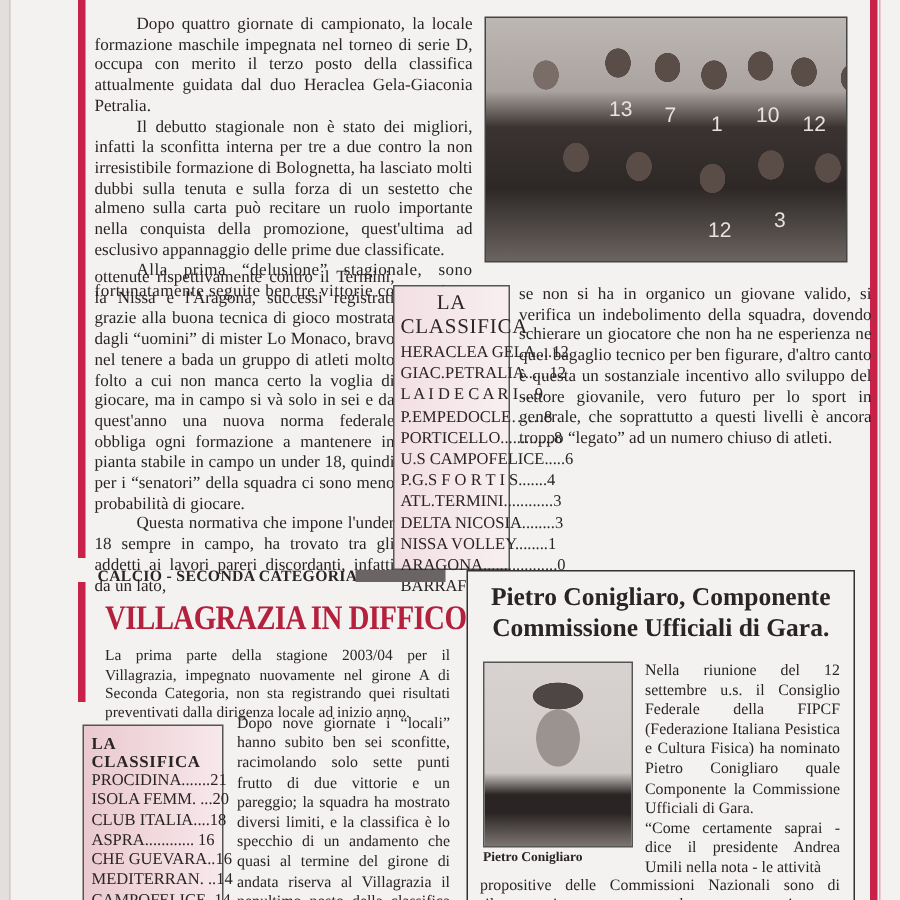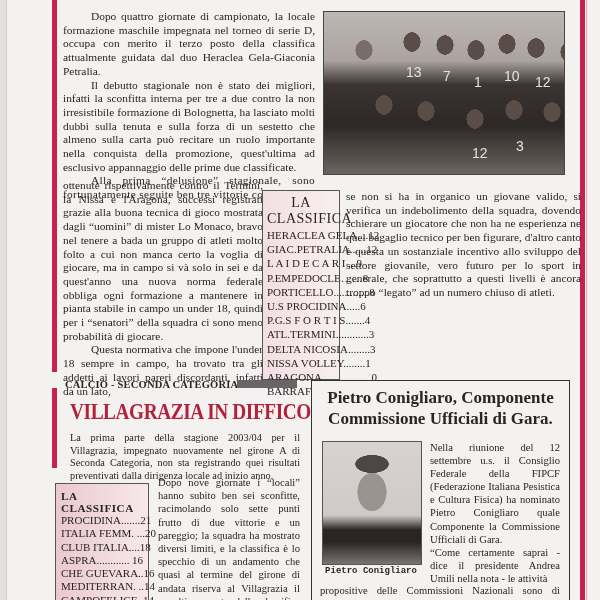--- a/index.html
+++ b/index.html
@@ -69,21 +69,21 @@
 
   .box-pietro { position:absolute; left:311px; top:380px; width:257px; height:230px; border:1px solid #333; background:#f4f2f1; }
   .pietro-title { position:absolute; left:0; top:6px; width:257px; text-align:center; font-weight:bold; font-size:17px; line-height:21px; }
   .pietro-photo {
     position:absolute; left:10px; top:60px; width:98px; height:122px; border:1px solid #555;
     background:
       radial-gradient(ellipse 26px 34px at 49px 50px, #9a938f 55%, transparent 57%),
       radial-gradient(ellipse 30px 16px at 49px 22px, #4d4644 55%, transparent 57%),
       linear-gradient(to bottom, #d8d3d0 0%, #cfcac7 60%, #2a2524 72%, #2a2524 82%, #7c7470 100%);
   }
-  .pietro-caption { position:absolute; left:10px; top:185px; width:98px; text-align:center; font-size:9px; font-weight:bold;font-family:Liberation Mono, monospace; }
+  .pietro-caption { position:absolute; left:10px; top:185px; width:98px; font-size:9px; font-weight:bold; }
   .art3 { left:118px; top:60px; width:130px; font-size:10.6px; line-height:13.1px; }
   .art3 p { text-indent:0; }
   .art3b { left:8px; top:203px; width:240px; font-size:10.6px; line-height:13.1px; }
   .art3b p { text-indent:0; }
 </style>
 </head>
 <body>
 
 <div class="page-edge"></div>
 <div class="red-bar rb-left-top"></div>
@@ -128,21 +128,21 @@
     </div>
   <div class="row">
       <span>P.EMPEDOCLE……</span>
       <span>8</span>
     </div>
   <div class="row">
       <span>PORTICELLO.............</span>
       <span>8</span>
     </div>
   <div class="row">
-      <span>U.S  PROCIDINA.....</span>
+      <span>U.S  CAMPOFELICE.....</span>
       <span>6</span>
     </div>
   <div class="row">
       <span>P.G.S  F O R T I S.......</span>
       <span>4</span>
     </div>
   <div class="row">
       <span>ATL.TERMINI............</span>
       <span>3</span>
     </div>
@@ -179,21 +179,21 @@
 
 </div>
 
 <div class="classifica2">
   <div class="ctitle">LA CLASSIFICA</div>
   <div class="row">
       <span>PROCIDINA.......</span>
       <span>21</span>
     </div>
   <div class="row">
-      <span>ITALIA FEMM. ...</span>
+      <span>ISOLA FEMM. ...</span>
       <span>20</span>
     </div>
   <div class="row">
       <span>CLUB ITALIA....</span>
       <span>18</span>
     </div>
   <div class="row">
       <span>ASPRA............</span>
       <span>16</span>
     </div>

